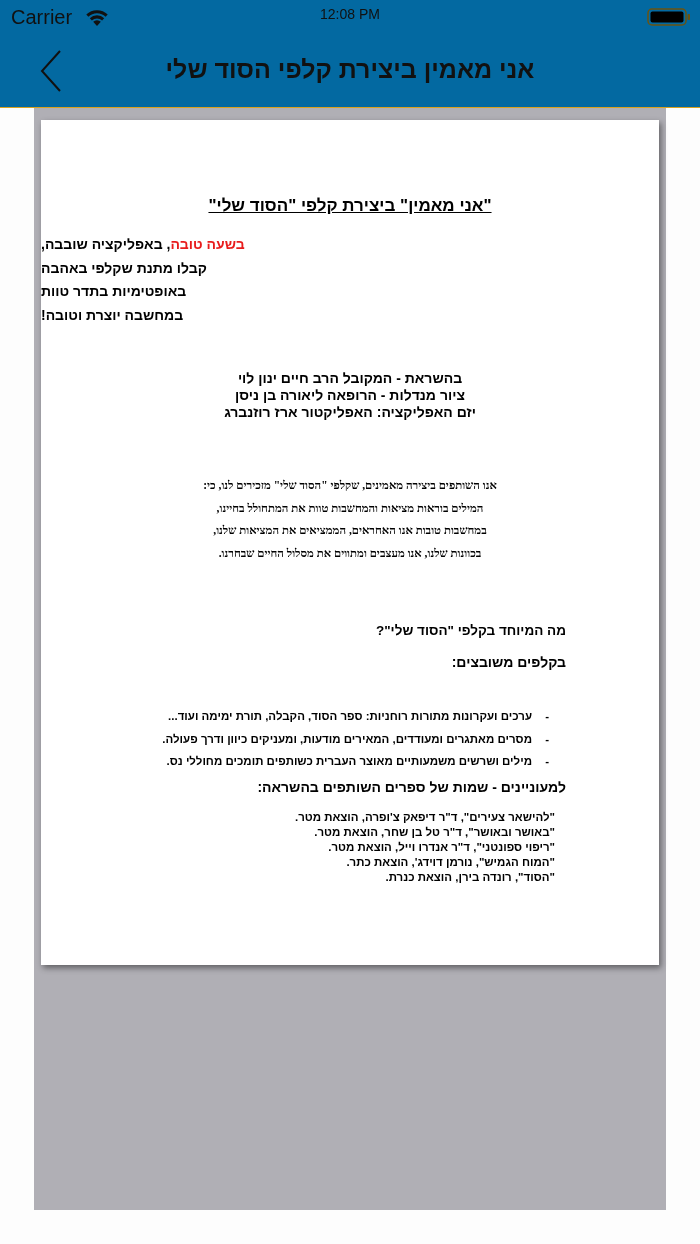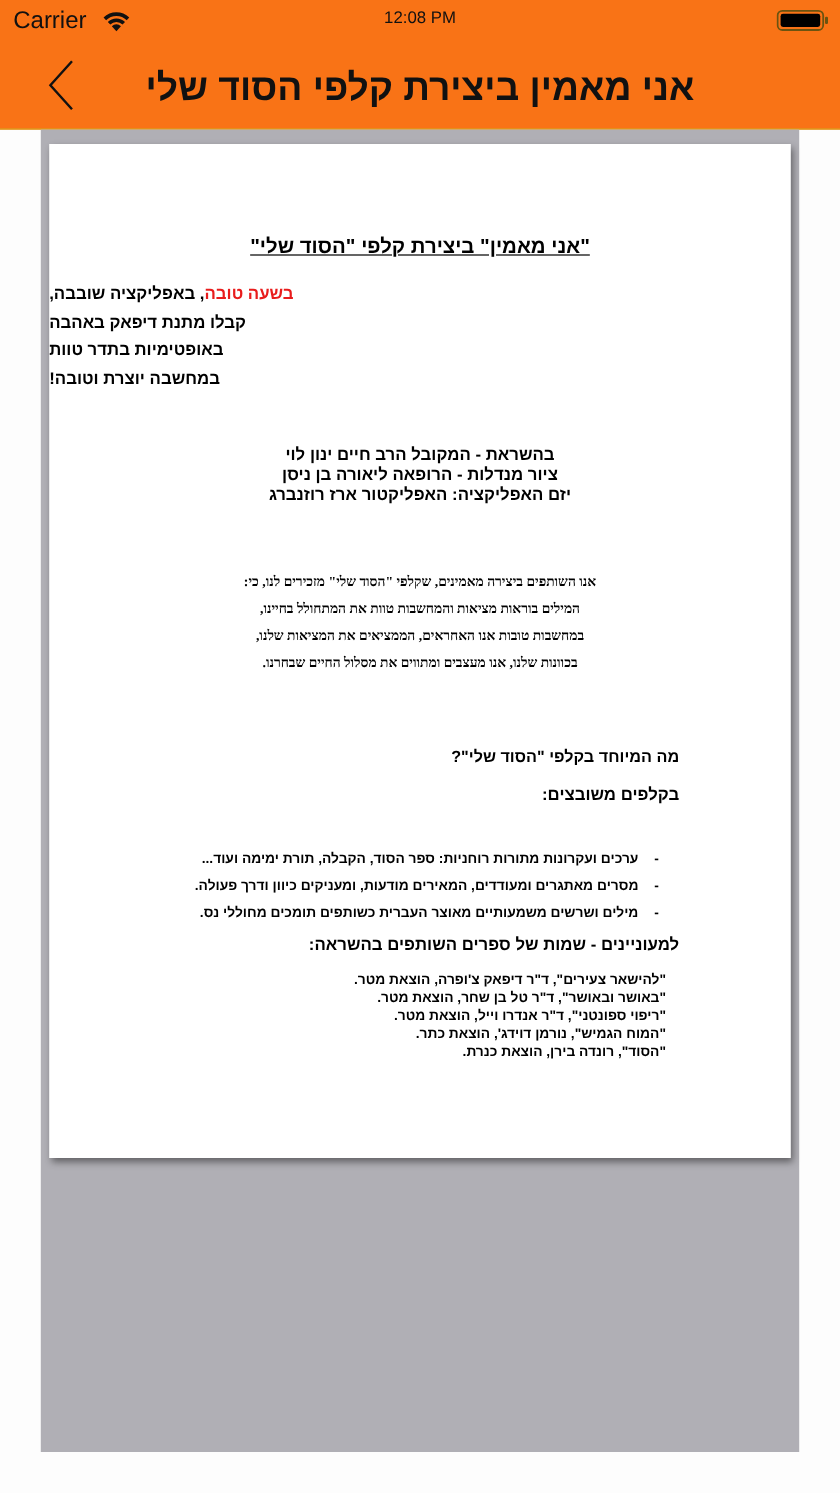--- a/index.html
+++ b/index.html
@@ -1,34 +1,34 @@
 <!DOCTYPE html>
 <html><head>
 <meta charset="utf-8">
 <style>
   * { box-sizing: border-box; margin: 0; padding: 0; }
   html, body { width: 700px; height: 1244px; background: #fdfdfd; overflow: hidden; }
   body { position: relative; font-family: "Liberation Sans", sans-serif; }
 
   .topbar {
     position: absolute; left: 0; top: 0; width: 700px; height: 108px;
-    background: #f97316;
+    background: #0369a1;
     border-bottom: 1px solid #d9a21d;
   }
   .status-bar { position: absolute; left: 0; top: 0; width: 700px; height: 36px; }
   .carrier { position: absolute; left: 11px; top: 6px; font-size: 20px; color: #111; }
   .wifi { position: absolute; left: 84px; top: 7px; width: 26px; height: 20px; }
   .clock { position: absolute; left: 0; width: 700px; top: 6px; text-align: center; font-size: 14px; color: #111; }
   .battery { position: absolute; left: 647px; top: 8px; width: 44px; height: 18px; }
 
   .navbar { position: absolute; left: 0; top: 36px; width: 700px; height: 72px; }
   .back-btn { position: absolute; left: 32px; top: 12px; width: 40px; height: 46px; cursor: pointer; }
   .nav-title {
     position: absolute; left: 90px; right: 90px; top: 19px; text-align: center;
-    font-size: 31px; font-weight: bold; color: #111; direction: rtl;
+    font-size: 25px; font-weight: bold; color: #111; direction: rtl;
   }
 
   .viewer {
     position: absolute; left: 34px; top: 108px; width: 632px; height: 1102px;
     background: #b0afb5;
   }
   .page {
     position: absolute; left: 7px; top: 12px; width: 618px; height: 845px;
     background: #fff;
     box-shadow: 2px 3px 6px rgba(0,0,0,0.45);
@@ -82,21 +82,21 @@
     <div class="nav-title">אני מאמין ביצירת קלפי הסוד שלי</div>
   </div>
 </div>
 
 <div class="viewer">
   <div class="page">
     <div class="doc-title">"אני מאמין" ביצירת קלפי "הסוד שלי"</div>
 
     <div class="blessing">
       <div><span class="red">בשעה טובה</span><span>, באפליקציה שובבה,</span></div>
-      <div>קבלו מתנת דיפאק באהבה</div>
+      <div>קבלו מתנת שקלפי באהבה</div>
       <div>באופטימיות בתדר טוות</div>
       <div>במחשבה יוצרת וטובה!</div>
     </div>
 
     <div class="credits">
       <div>בהשראת - המקובל הרב חיים ינון לוי</div>
       <div>ציור מנדלות - הרופאה ליאורה בן ניסן</div>
       <div>יזם האפליקציה: האפליקטור ארז רוזנברג</div>
     </div>
 

